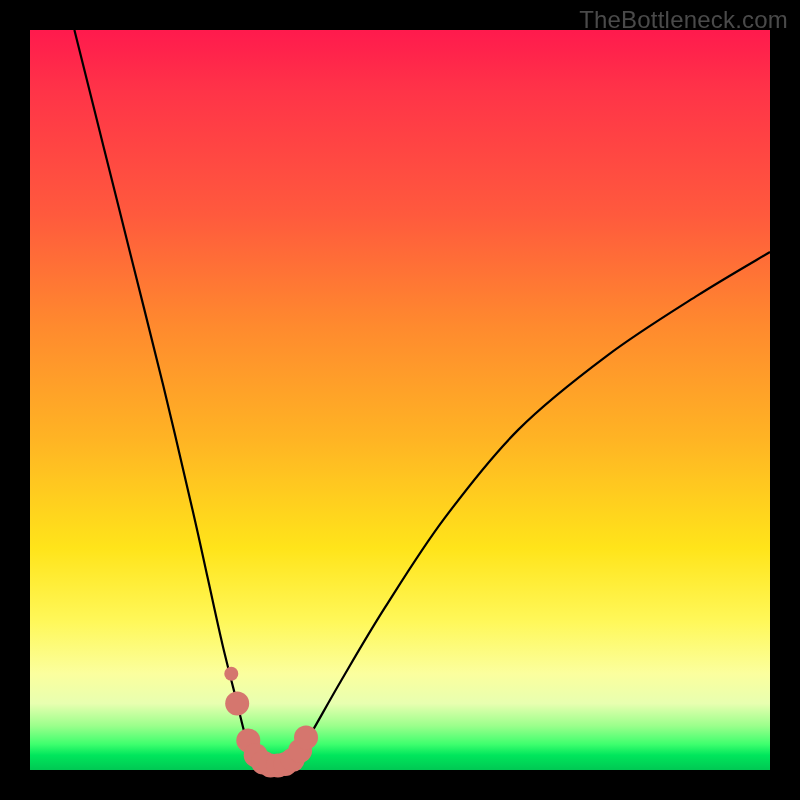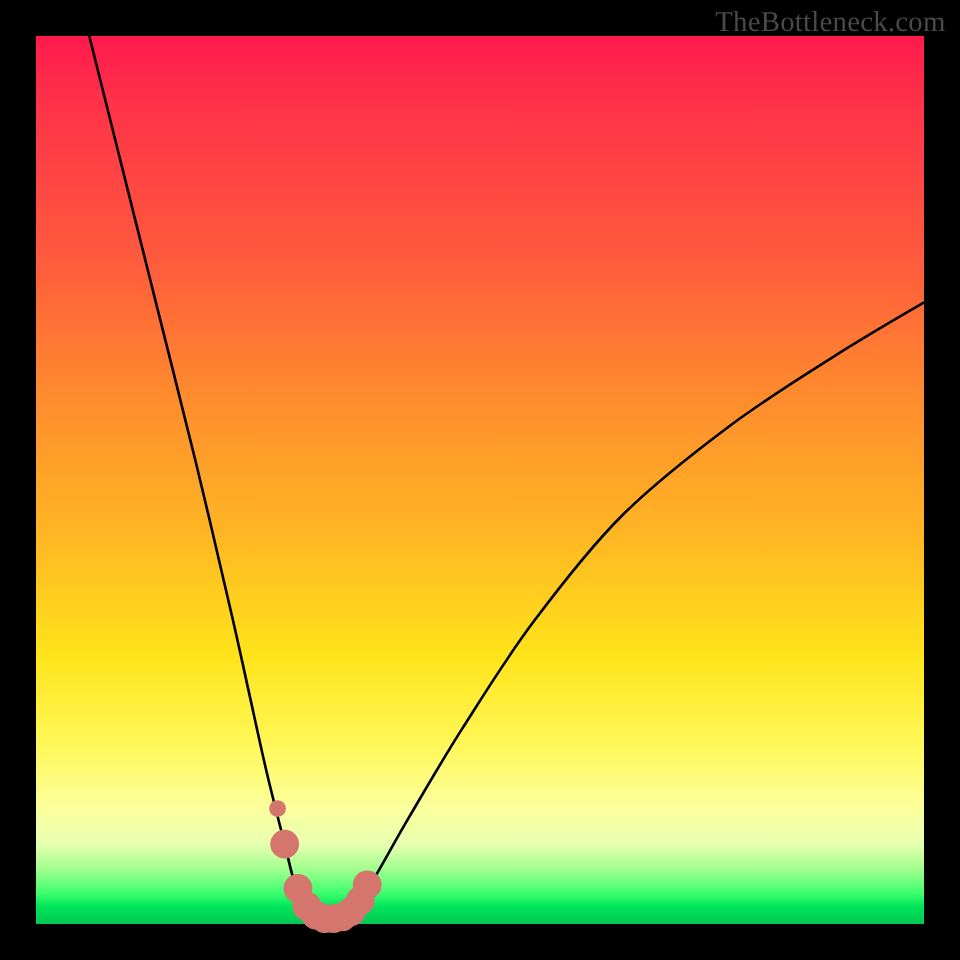--- a/index.html
+++ b/index.html
@@ -9,21 +9,20 @@
     height: 800px;
     overflow: hidden;
     background: #000;
     font-family: Arial, Helvetica, sans-serif;
   }
   .frame {
     position: relative;
     width: 800px;
     height: 800px;
     background: #000;
-    font-family: Liberation Serif, serif;
   }
   .plot-area {
     position: absolute;
     left: 30px;
     top: 30px;
     width: 740px;
     height: 740px;
     
     background: linear-gradient(
       to bottom,

